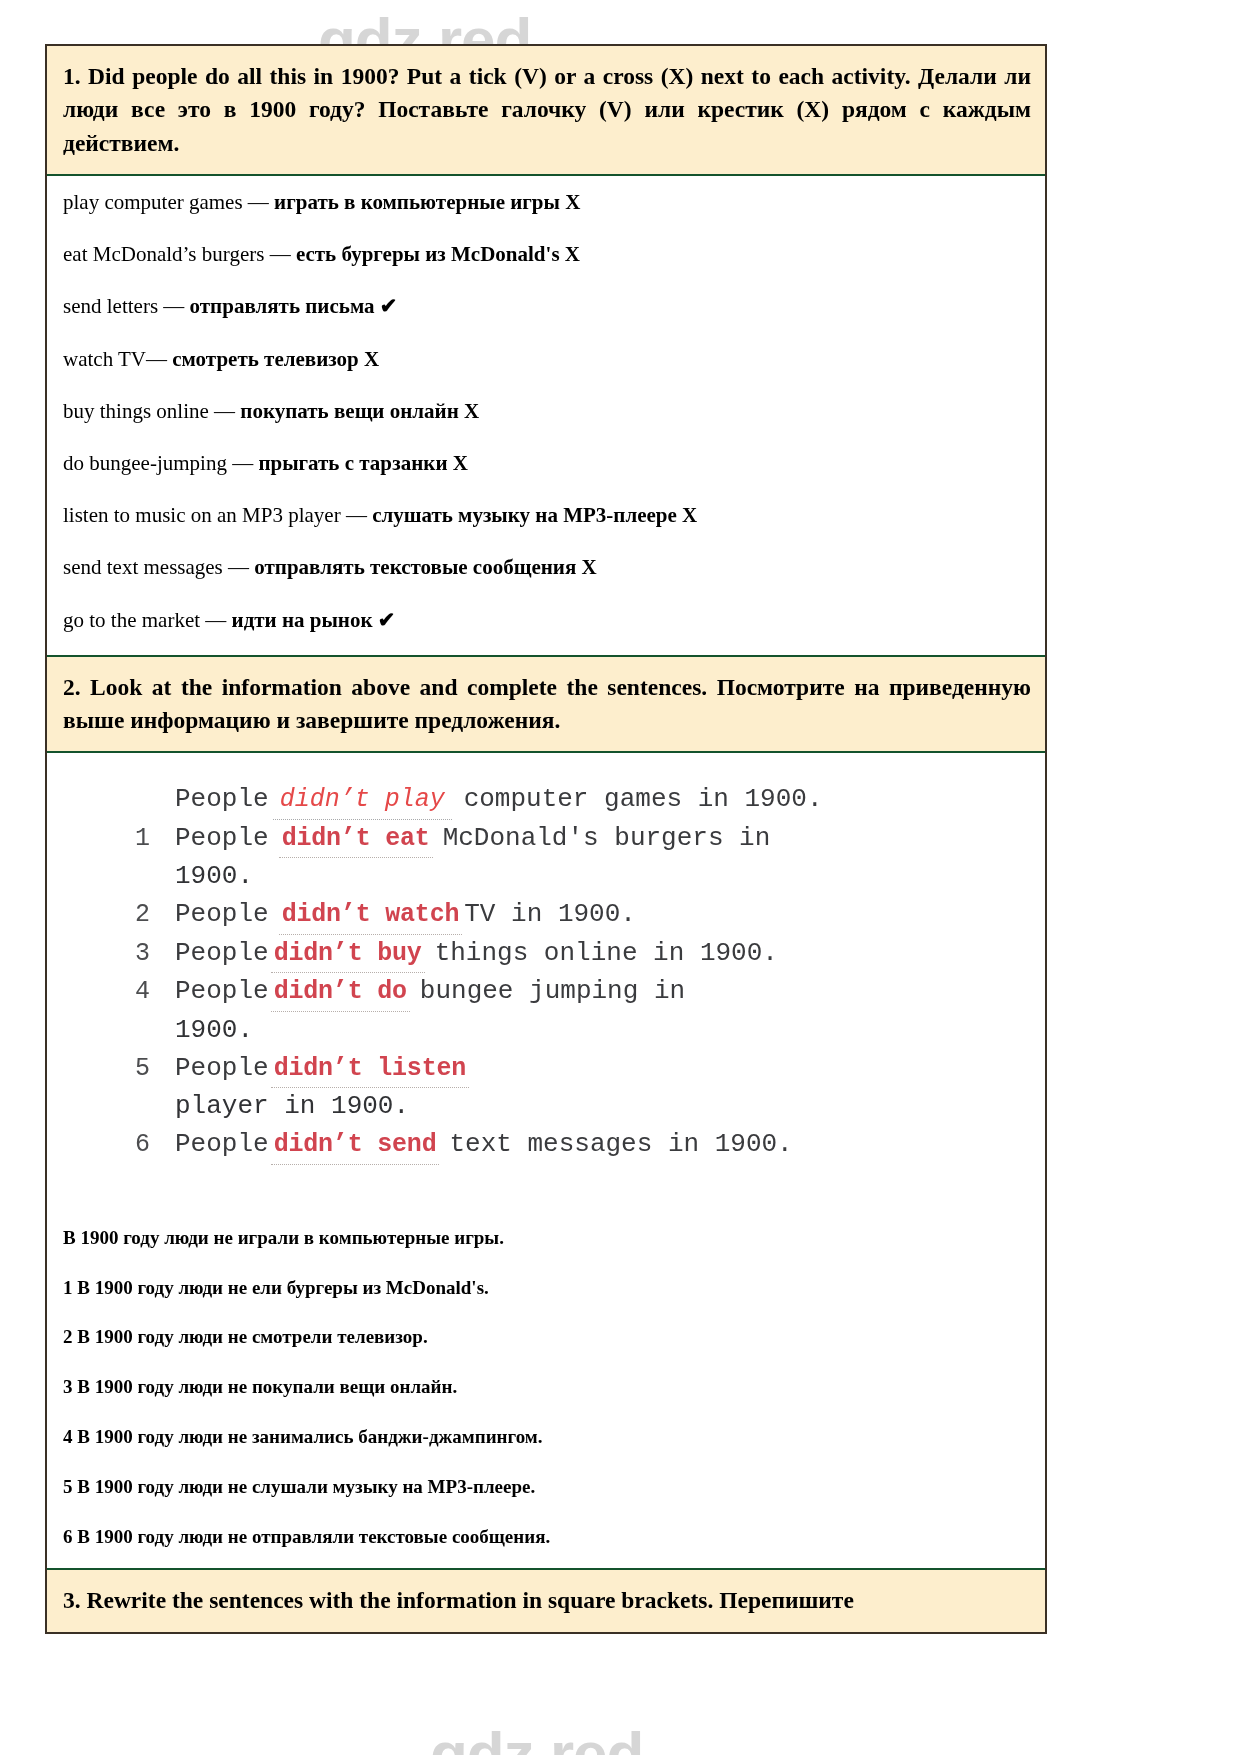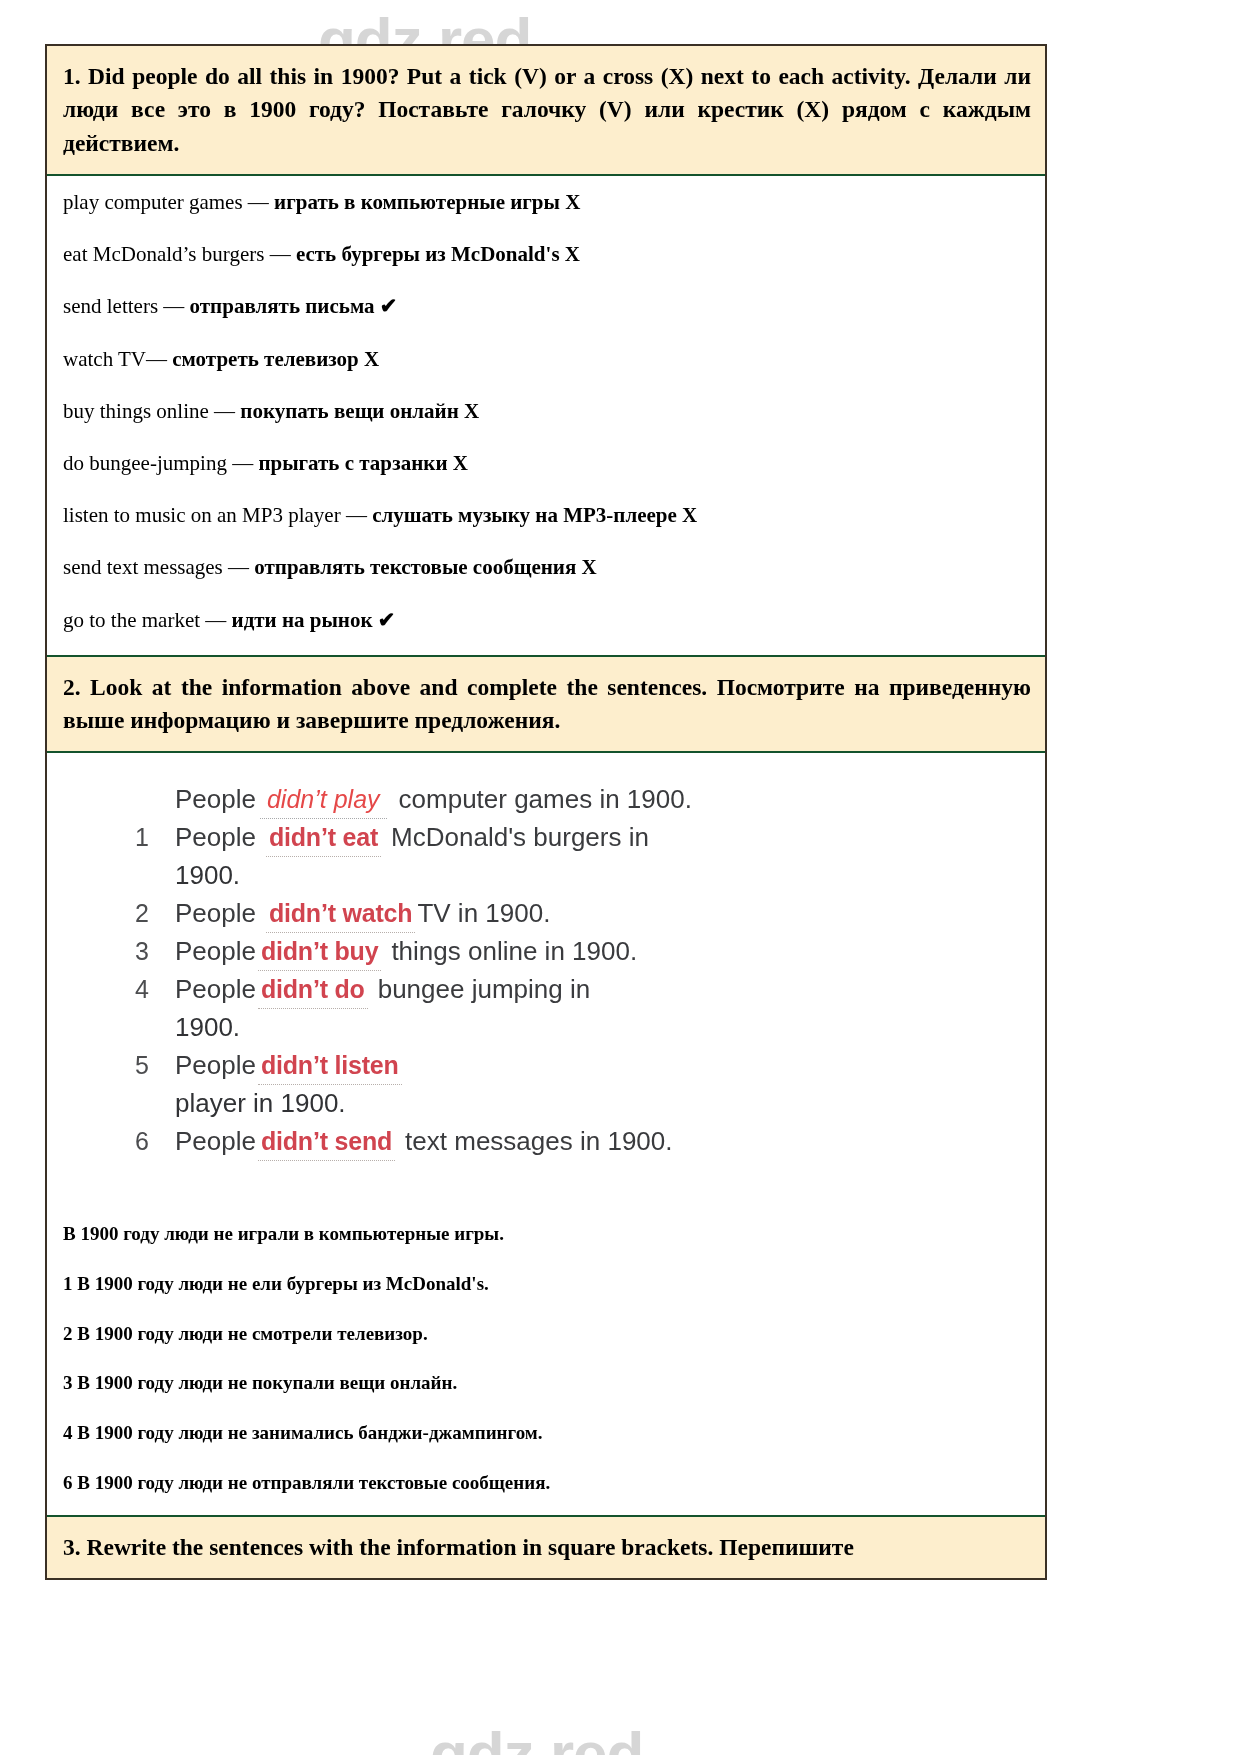--- a/index.html
+++ b/index.html
@@ -81,21 +81,21 @@
   .activity:last-child { margin-bottom: 4px; }
   .activity .en { font-weight: 400; }
   .activity .ru { font-weight: 700; }
   .activity .mark { font-weight: 700; }
 
   
   .scan {
     position: relative;
     margin: 14px 0 0 72px;
     width: 690px;
-    font-family: Liberation Sans, sans-serif;
+    font-family: Liberation Mono, monospace;
     color: #2f3033;
     filter: saturate(.95) contrast(.97);
   }
   .scan-line {
     display: flex;
     align-items: baseline;
     font-size: 26px;
     line-height: 1.46;
     white-space: nowrap;
   }
@@ -248,20 +248,21 @@
       </div>
     </div>
 
     <div class="spacer-gap"></div>
 
     <div class="ru-answer">В 1900 году люди не играли в компьютерные игры.</div>
     <div class="ru-answer">1 В 1900 году люди не ели бургеры из McDonald's.</div>
     <div class="ru-answer">2 В 1900 году люди не смотрели телевизор.</div>
     <div class="ru-answer">3 В 1900 году люди не покупали вещи онлайн.</div>
     <div class="ru-answer">4 В 1900 году люди не занимались банджи-джампингом.</div>
+    <div class="ru-answer">5 В 1900 году люди не слушали музыку на MP3-плеере.</div>
     <div class="ru-answer">6 В 1900 году люди не отправляли текстовые сообщения.</div>
   </div>
 
   <div class="block">
     <div class="task-head">3. Rewrite the sentences with the information in square brackets. Перепишите</div>
   </div>
 
 </div>
 
 </body></html>

